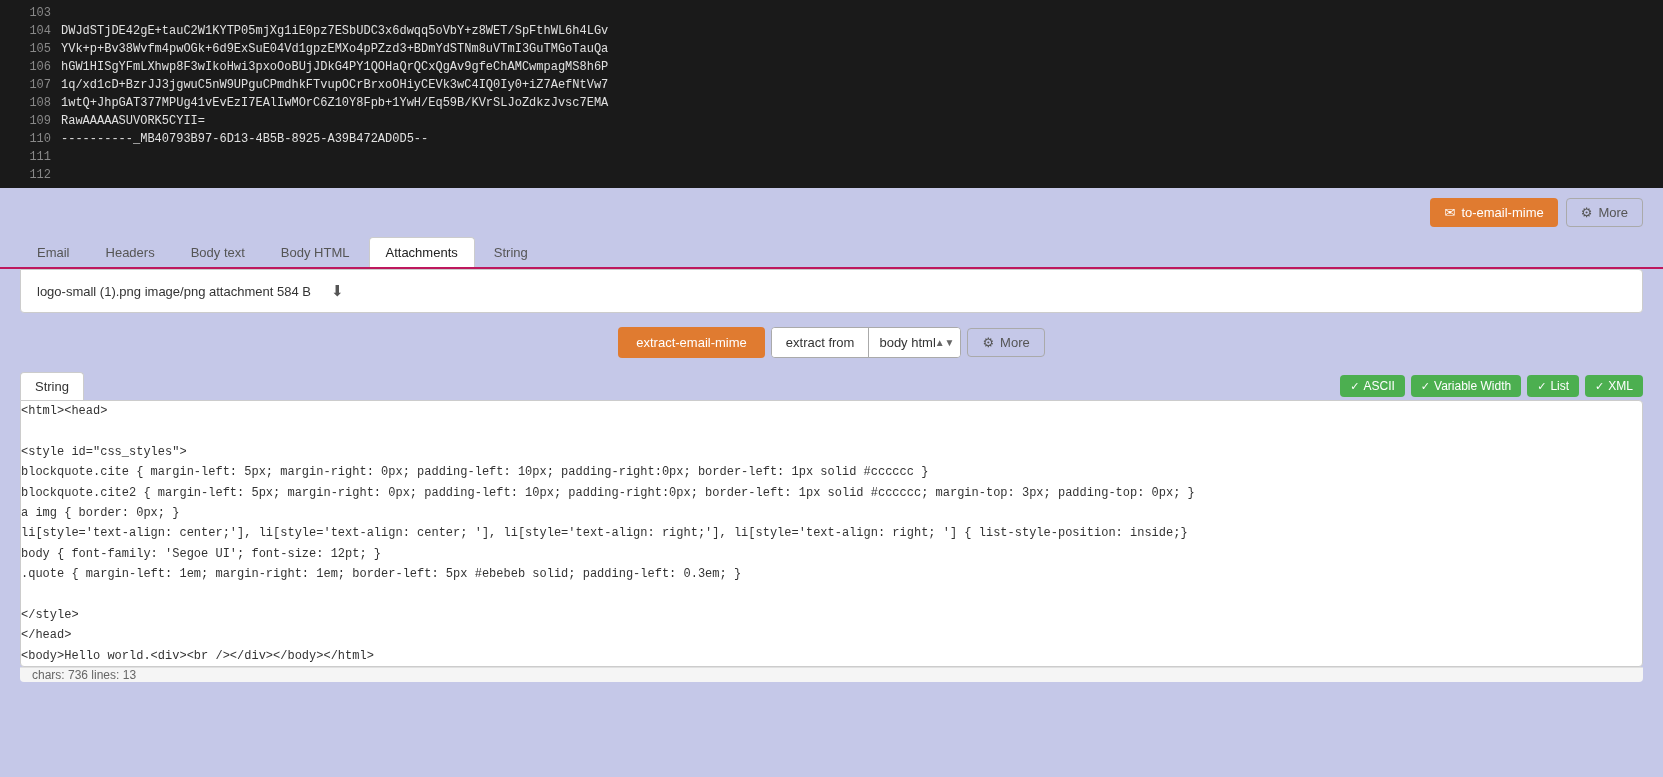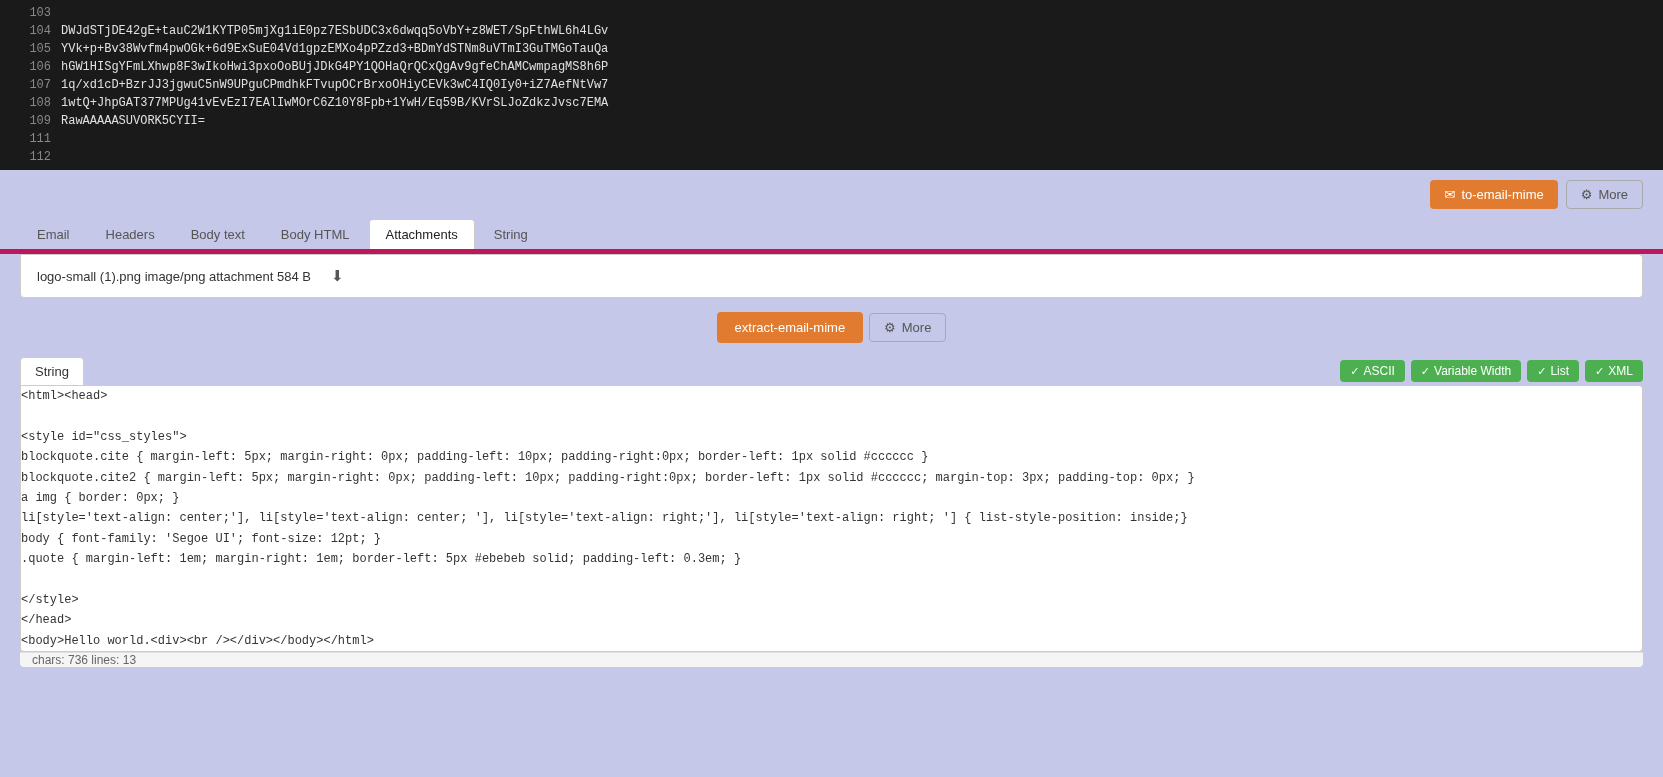--- a/index.html
+++ b/index.html
@@ -71,21 +71,21 @@
       align-items: center;
       gap: 6px;
     }
 
     
     .tabs-bar {
       display: flex;
       align-items: flex-end;
       padding: 0 20px;
       gap: 0;
-      border-bottom: 5px solid #be185d;
+      border-bottom: 2px solid #be185d;
       background: transparent;
     }
     .tab {
       padding: 7px 16px;
       cursor: pointer;
       border: 1px solid transparent;
       border-bottom: none;
       border-radius: 4px 4px 0 0;
       font-size: 13px;
       color: #555;
@@ -264,20 +264,24 @@
         <span class="line-number">107</span>
         <span class="line-content">1q/xd1cD+BzrJJ3jgwuC5nW9UPguCPmdhkFTvupOCrBrxoOHiyCEVk3wC4IQ0Iy0+iZ7AefNtVw7</span>
       </div>
       <div class="code-line">
         <span class="line-number">108</span>
         <span class="line-content">1wtQ+JhpGAT377MPUg41vEvEzI7EAlIwMOrC6Z10Y8Fpb+1YwH/Eq59B/KVrSLJoZdkzJvsc7EMA</span>
       </div>
       <div class="code-line">
         <span class="line-number">109</span>
         <span class="line-content">RawAAAAASUVORK5CYII=</span>
+      </div>
+      <div class="code-line">
+        <span class="line-number">110</span>
+        <span class="line-content">----------_MB40793B97-6D13-4B5B-8925-A39B472AD0D5--</span>
       </div>
       <div class="code-line">
         <span class="line-number">111</span>
         <span class="line-content"></span>
       </div>
       <div class="code-line">
         <span class="line-number">112</span>
         <span class="line-content"></span>
       </div>
     </div>
@@ -312,20 +316,31 @@
     <span>attachment</span>
     <span>584 B</span>
   </span>
   <span class="download-icon">⬇</span>
 </div>
 
 <div class="action-bar-mid">
   <button class="btn-orange-solid">
     <span>extract-email-mime</span>
   </button>
+  <div class="extract-from-group">
+    <span class="extract-from-label">extract from</span>
+    <div class="extract-from-select-wrap">
+      <select class="extract-from-select">
+        <option value="body html">body html</option>
+        <option value="body text">body text</option>
+        <option value="headers">headers</option>
+      </select>
+      <span class="select-arrow">▲▼</span>
+    </div>
+  </div>
   <button class="btn-outline">
     <span>⚙</span>
     <span>More</span>
   </button>
 </div>
 
 <div class="string-section">
   <div class="string-header">
     <span class="string-tab-label">String</span>
     <div class="string-options" id="string-options">

